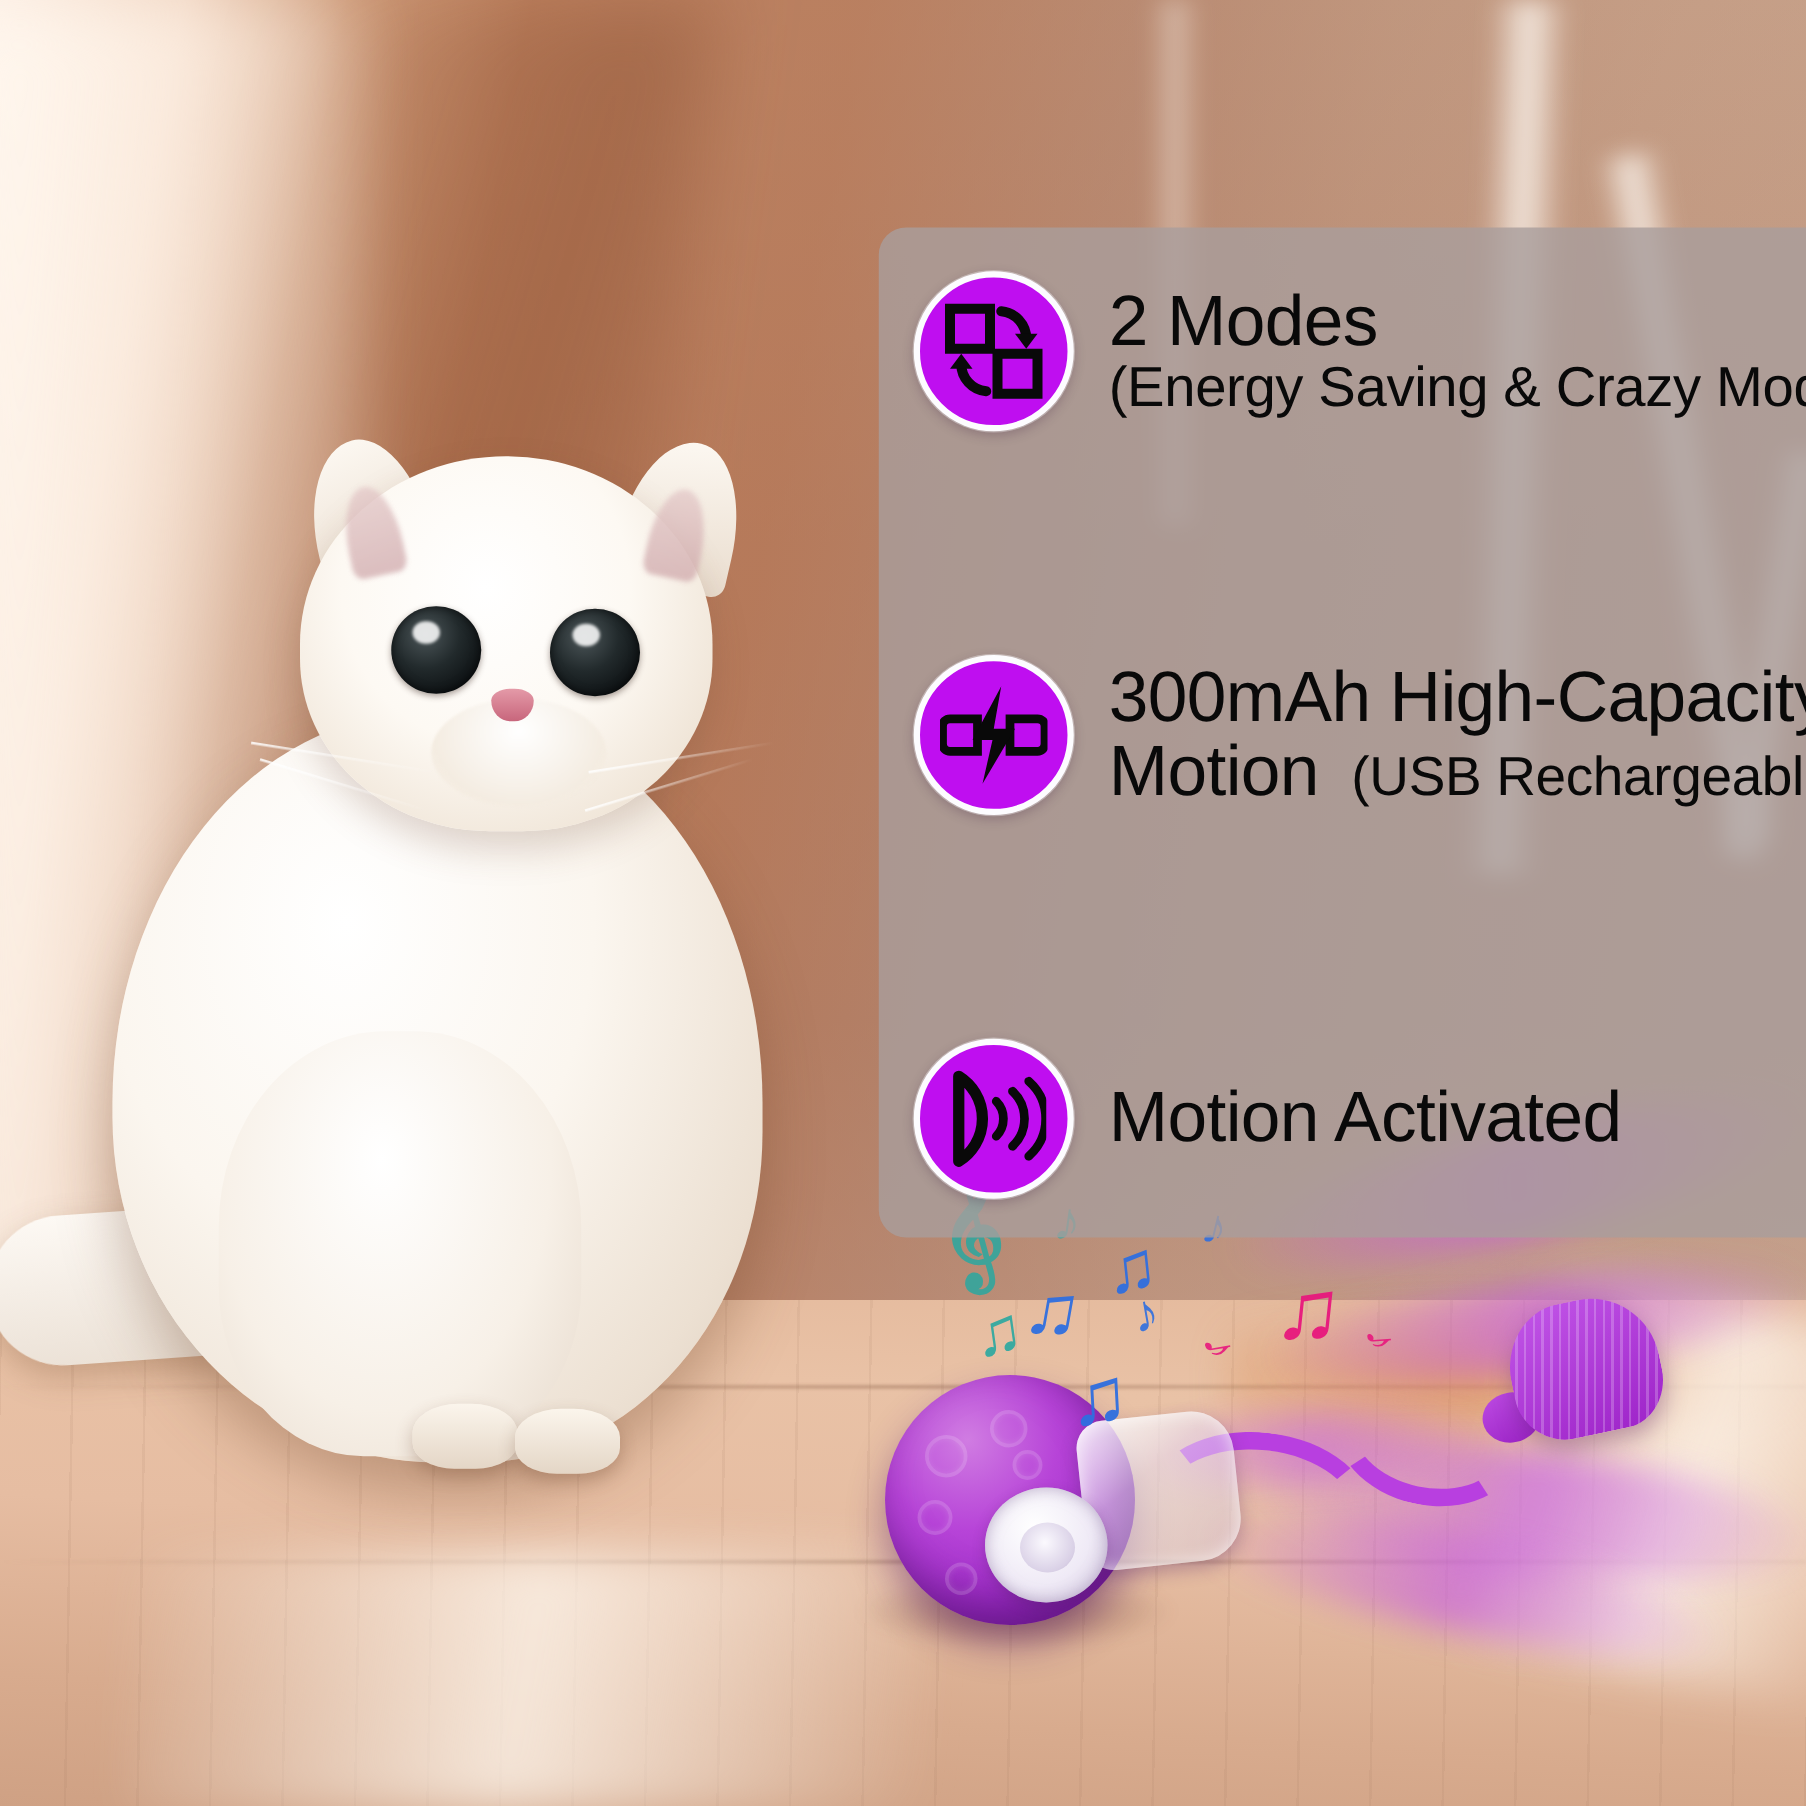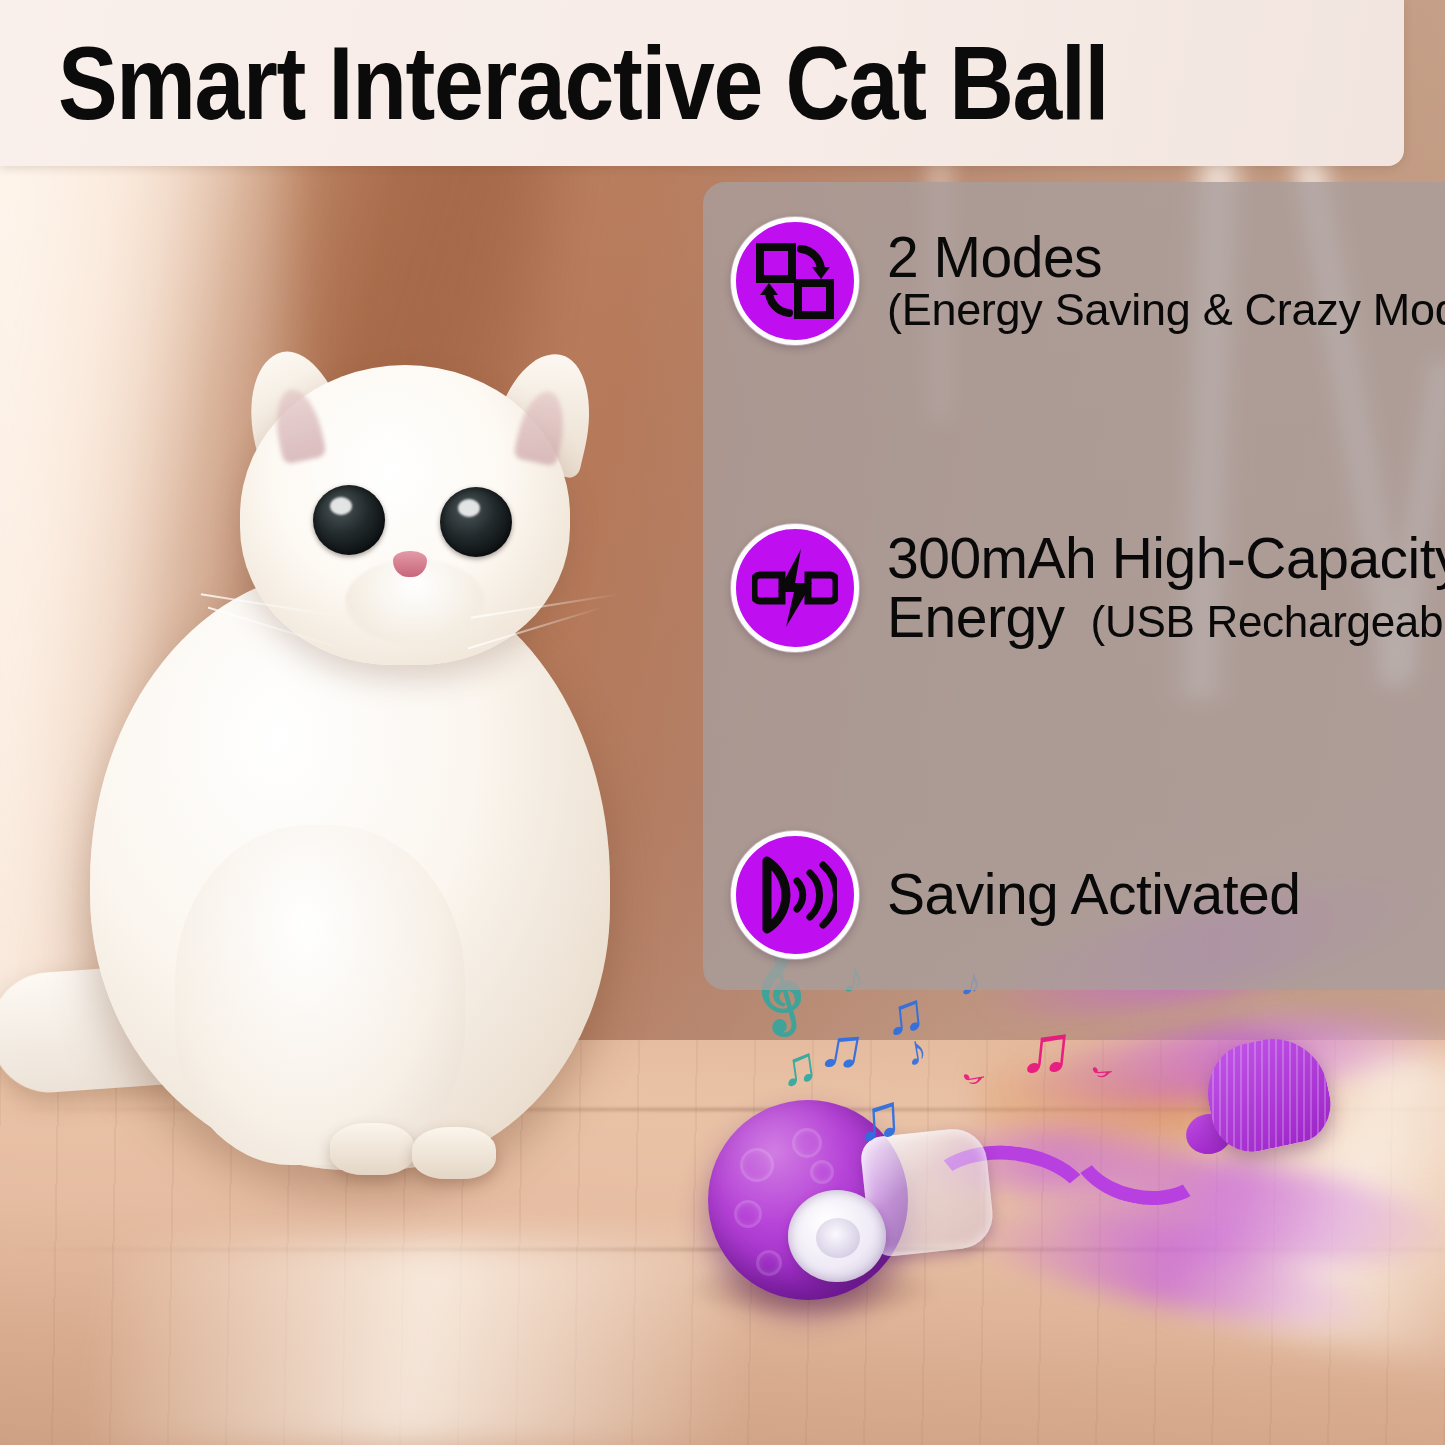--- a/index.html
+++ b/index.html
@@ -366,23 +366,20 @@
       <span class="note" style="left: 962px; top: 962px; font-size: 40px; color: rgb(47, 111, 224); opacity: 0.9; transform: rotate(14deg); position: absolute;">♪</span>
       <span class="note" style="left: 820px; top: 1018px; font-size: 60px; color: rgb(47, 111, 224); opacity: 0.95; transform: rotate(10deg); position: absolute;">♫</span>
       <span class="note" style="left: 906px; top: 1030px; font-size: 42px; color: rgb(47, 111, 224); opacity: 0.9; transform: rotate(-10deg); position: absolute;">♪</span>
       <span class="note" style="left: 779px; top: 1040px; font-size: 52px; color: rgb(42, 168, 160); opacity: 0.9; transform: rotate(-8deg); position: absolute;">♫</span>
       <span class="note" style="left: 1020px; top: 1012px; font-size: 72px; color: rgb(232, 24, 125); opacity: 0.95; transform: rotate(6deg); position: absolute;">♫</span>
       <span class="note" style="left: 967px; top: 1060px; font-size: 36px; color: rgb(232, 24, 125); opacity: 0.9; transform: rotate(80deg); position: absolute;">♪</span>
       <span class="note" style="left: 1096px; top: 1055px; font-size: 34px; color: rgb(232, 24, 125); opacity: 0.9; transform: rotate(86deg); position: absolute;">♪</span>
       <span class="note" style="left: 855px; top: 1085px; font-size: 64px; color: rgb(47, 111, 224); opacity: 0.95; transform: rotate(-3deg); position: absolute;">♫</span>
     </div>
 
-  <div class="title-banner">
-    <div class="title-text">Smart Interactive Cat Ball</div>
-  </div>
 
   <div class="feature-panel">
 
     <div class="feature-row">
       <div class="feature-icon">
         <svg width="84" height="84" viewBox="0 0 84 84" aria-hidden="true">
           <rect x="7" y="8" width="32" height="32" fill="none" stroke="#090909" stroke-width="8"></rect>
           <rect x="45" y="44" width="32" height="32" fill="none" stroke="#090909" stroke-width="8"></rect>
           <path d="M48 10 A22 22 0 0 1 68 32" fill="none" stroke="#090909" stroke-width="8" stroke-linecap="round"></path>
           <path d="M59 28 L68 40 L77 28 Z" fill="#090909"></path>
@@ -400,35 +397,35 @@
       <div class="feature-icon">
         <svg width="86" height="86" viewBox="0 0 86 86" aria-hidden="true">
           <path d="M8 30 h22 v26 h-22 a6 6 0 0 1 -6 -6 v-14 a6 6 0 0 1 6 -6 z" fill="none" stroke="#090909" stroke-width="7"></path>
           <path d="M56 30 h22 a6 6 0 0 1 6 6 v14 a6 6 0 0 1 -6 6 h-22 z" fill="none" stroke="#090909" stroke-width="7"></path>
           <path d="M49 4 L26 47 h16 L34 82 L60 38 H43 Z" fill="#090909"></path>
         </svg>
       </div>
       <div class="feature-text">
         <div class="feature-title">300mAh High-Capacity</div>
         <div class="inline-row">
-          <span class="feature-title">Energy</span>
+          <span class="feature-title">Motion</span>
           <span class="feature-sub">(USB Rechargeable)</span>
         </div>
       </div>
     </div>
 
     <div class="feature-row">
       <div class="feature-icon">
         <svg width="84" height="84" viewBox="0 0 84 84" aria-hidden="true">
           <path d="M14 8 A40 40 0 0 1 14 76 Z" fill="none" stroke="#090909" stroke-width="9" stroke-linejoin="round"></path>
           <path d="M44 28 A20 20 0 0 1 44 56" fill="none" stroke="#090909" stroke-width="7" stroke-linecap="round"></path>
           <path d="M57 20 A30 30 0 0 1 57 64" fill="none" stroke="#090909" stroke-width="7" stroke-linecap="round"></path>
           <path d="M70 12 A40 40 0 0 1 70 72" fill="none" stroke="#090909" stroke-width="7" stroke-linecap="round"></path>
         </svg>
       </div>
       <div class="feature-text">
-        <div class="feature-title">Saving Activated</div>
+        <div class="feature-title">Motion Activated</div>
       </div>
     </div>
 
 
   </div>
 </div>
 
 </body></html>

